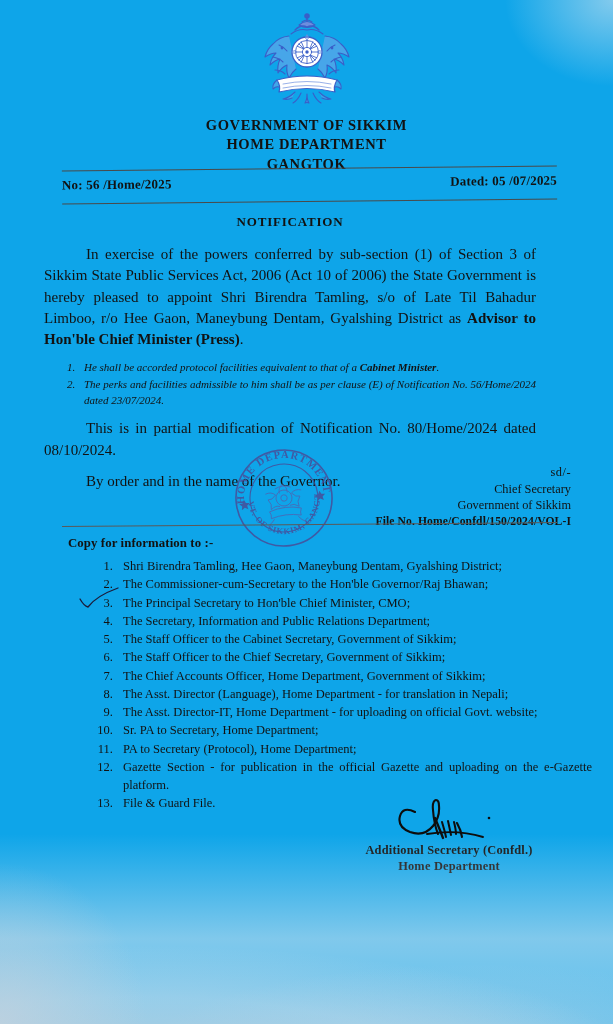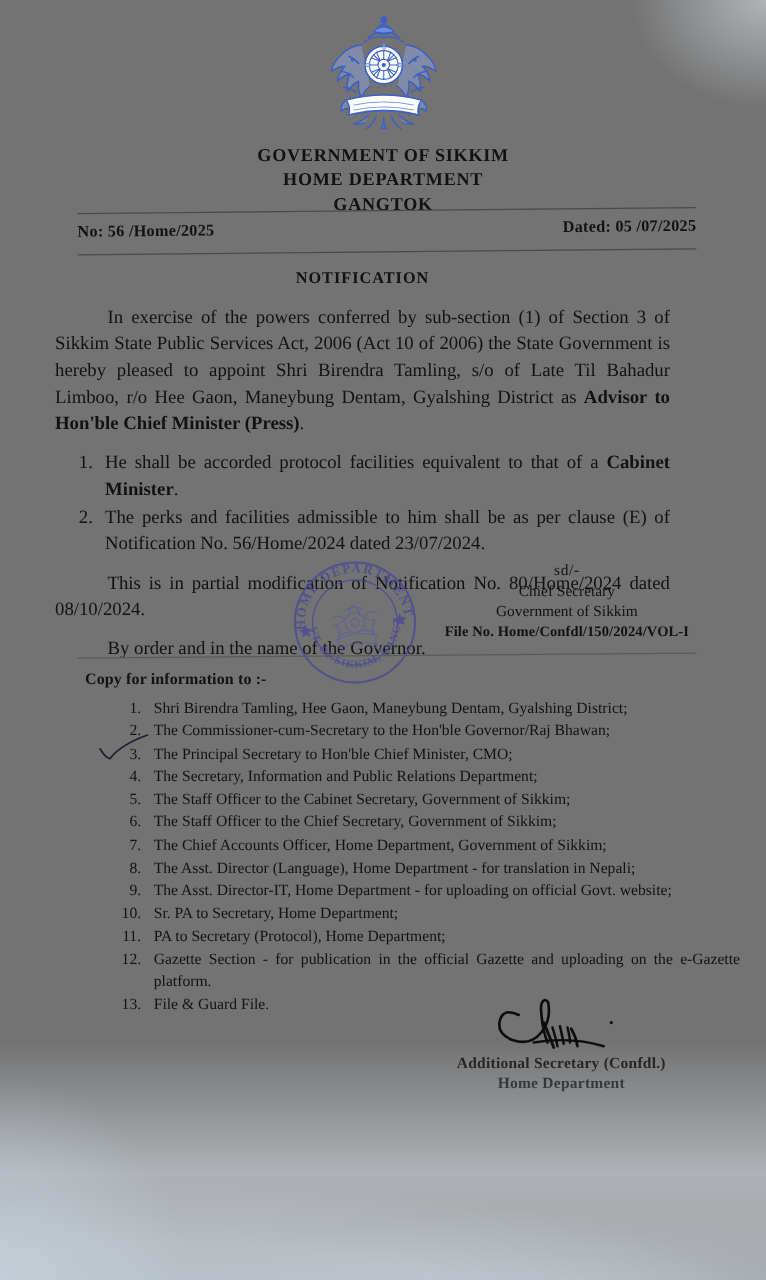--- a/index.html
+++ b/index.html
@@ -10,21 +10,21 @@
   }
   body {
     font-family: "Liberation Serif", "DejaVu Serif", serif;
     color: #121212;
   }
   .page {
     position: relative;
     width: 613px;
     height: 1024px;
     margin: 0 auto;
-    background: #737373;
+    background: #0ea5e9;
     overflow: hidden;
   }
   
   .scan-shadow-bottom {
     position: absolute;
     left: 0; right: 0; bottom: 0;
     height: 190px;
     background:
       radial-gradient(120% 90% at 22% 120%, rgba(196,208,219,0.85) 0%, rgba(210,220,230,0.45) 38%, rgba(255,255,255,0) 68%),
       radial-gradient(90% 80% at 78% 118%, rgba(200,212,224,0.6) 0%, rgba(255,255,255,0) 62%),
@@ -122,36 +122,37 @@
     font-size: 15px;
     line-height: 1.42;
     text-align: justify;
     text-indent: 42px;
   }
   .b { font-weight: bold; }
 
   ol.body-list {
     margin: 6px 0 10px 0;
     padding-left: 34px;
-    font-size: 15px;
+    font-size: 11px;
     line-height: 1.42;
+    font-style: italic;
   }
   ol.body-list li {
     text-align: justify;
     padding-left: 6px;
     margin-bottom: 1px;
   }
 
   
   .sig-block {
     position: absolute;
-    top: 448px;
+    top: 464px;
     right: 42px;
     width: 235px;
-    text-align: center;
+    text-align: right;
     font-size: 12.3px;
     line-height: 1.36;
   }
   .sig-block .sd { letter-spacing: 0.5px; }
   .sig-block .name { font-weight: bold; font-size: 12.8px; }
   .sig-block .fileno { font-weight: bold; font-size: 11.6px; letter-spacing: 0.1px; white-space: nowrap; }
 
   
   .seal {
     position: absolute;

